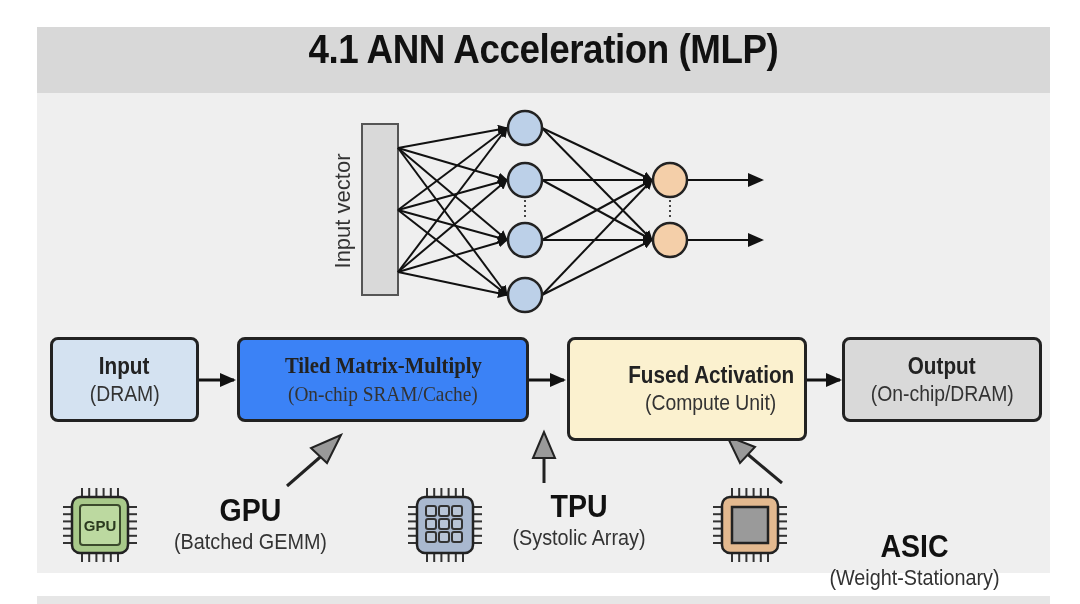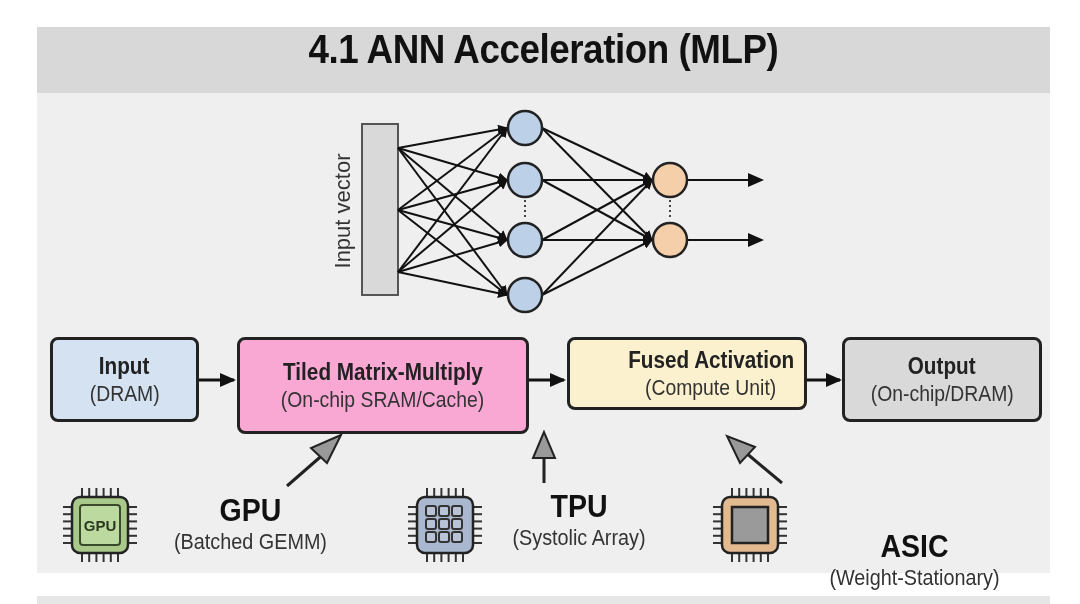--- a/index.html
+++ b/index.html
@@ -185,25 +185,25 @@
     </g>
 
 </svg>
 
 <div class="iv-label">Input vector</div>
 
 <div class="box" style="left:50px;top:337px;width:149px;height:85px;background:#d4e2f1;">
   <div class="t">Input</div>
   <div class="s">(DRAM)</div>
 </div>
-<div class="box" style="left:237px;top:337px;width:292px;height:97px;background:#f9a8d4;">
+<div class="box" style="left:237px;top:337px;width:292px;height:85px;background:#3b82f6;font-family:Liberation Serif, serif;">
   <div class="t">Tiled Matrix-Multiply</div>
   <div class="s">(On-chip SRAM/Cache)</div>
 </div>
-<div class="box" style="left:567px;top:337px;width:240px;height:73px;background:#fbf1cf;padding-left:48px;">
+<div class="box" style="left:567px;top:337px;width:240px;height:104px;background:#fbf1cf;padding-left:48px;">
   <div class="t">Fused Activation</div>
   <div class="s">(Compute Unit)</div>
 </div>
 <div class="box" style="left:842px;top:337px;width:200px;height:85px;background:#d9d9d9;text-align:center;">
   <div class="t">Output</div>
   <div class="s">(On-chip/DRAM)</div>
 </div>
 
 <div class="hw" style="left:148px;top:494px;width:205px;">
   <div class="n">GPU</div>

